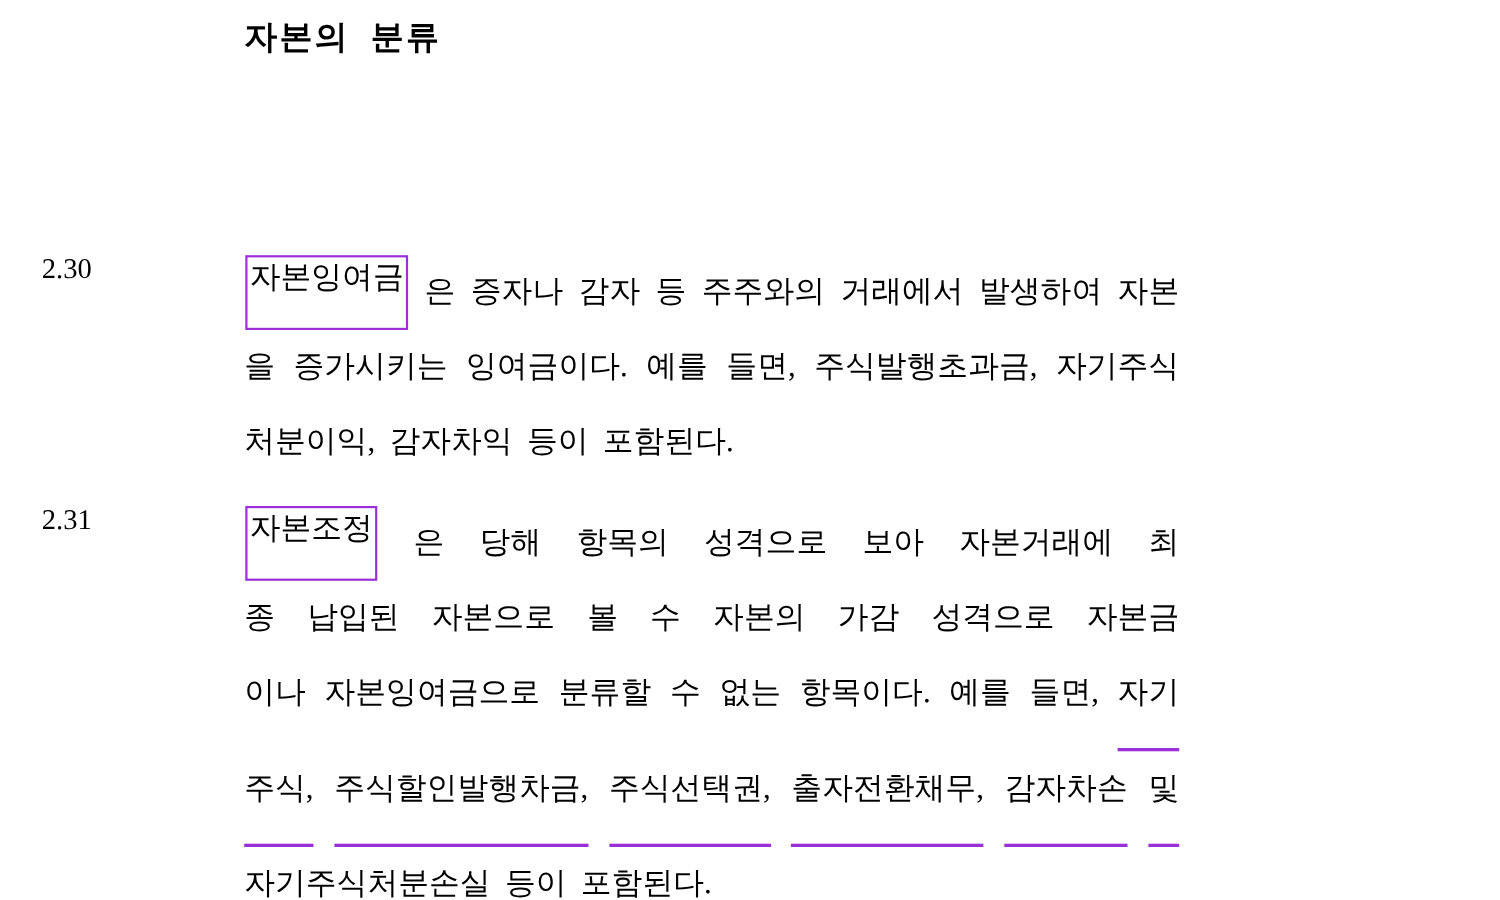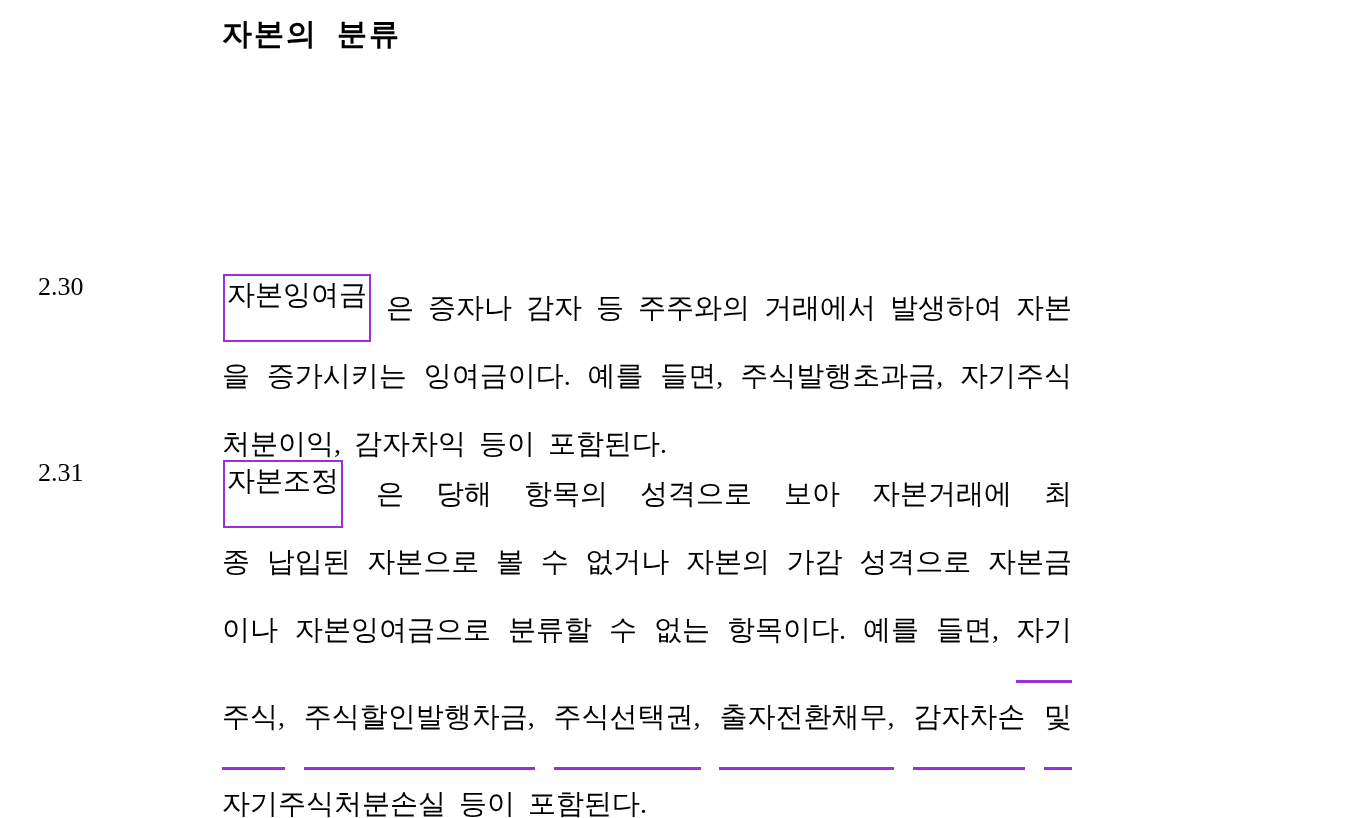--- a/index.html
+++ b/index.html
@@ -69,21 +69,21 @@
     padding: 0 2px;
     display: inline-block;
     line-height: 38px;
     margin: 0 1px;
   }
   .underlined {
     border-bottom: 3px solid #9b30d9;
     padding-bottom: 16px;
   }
   #p229 { top: 140px; }
-  #p230 { top: 232px; margin-top: 42px; }
+  #p230 { top: 232px; }
   #p231 { top: 460px; }
 </style>
 </head>
 <body>
 
 <div class="page">
 
   <div class="doc-title">자본의  분류</div>
 
 
@@ -126,21 +126,20 @@
           <span>보아</span>
           <span>자본거래에</span>
           <span>최</span>
         </span>
         <span class="line justify">
           <span>종</span>
           <span>납입된</span>
           <span>자본으로</span>
           <span>볼</span>
           <span>수</span>
-          <span>없거나</span>
           <span>자본의</span>
           <span>가감</span>
           <span>성격으로</span>
           <span>자본금</span>
         </span>
         <span class="line justify">
           <span>이나</span>
           <span>자본잉여금으로</span>
           <span>분류할</span>
           <span>수</span>

